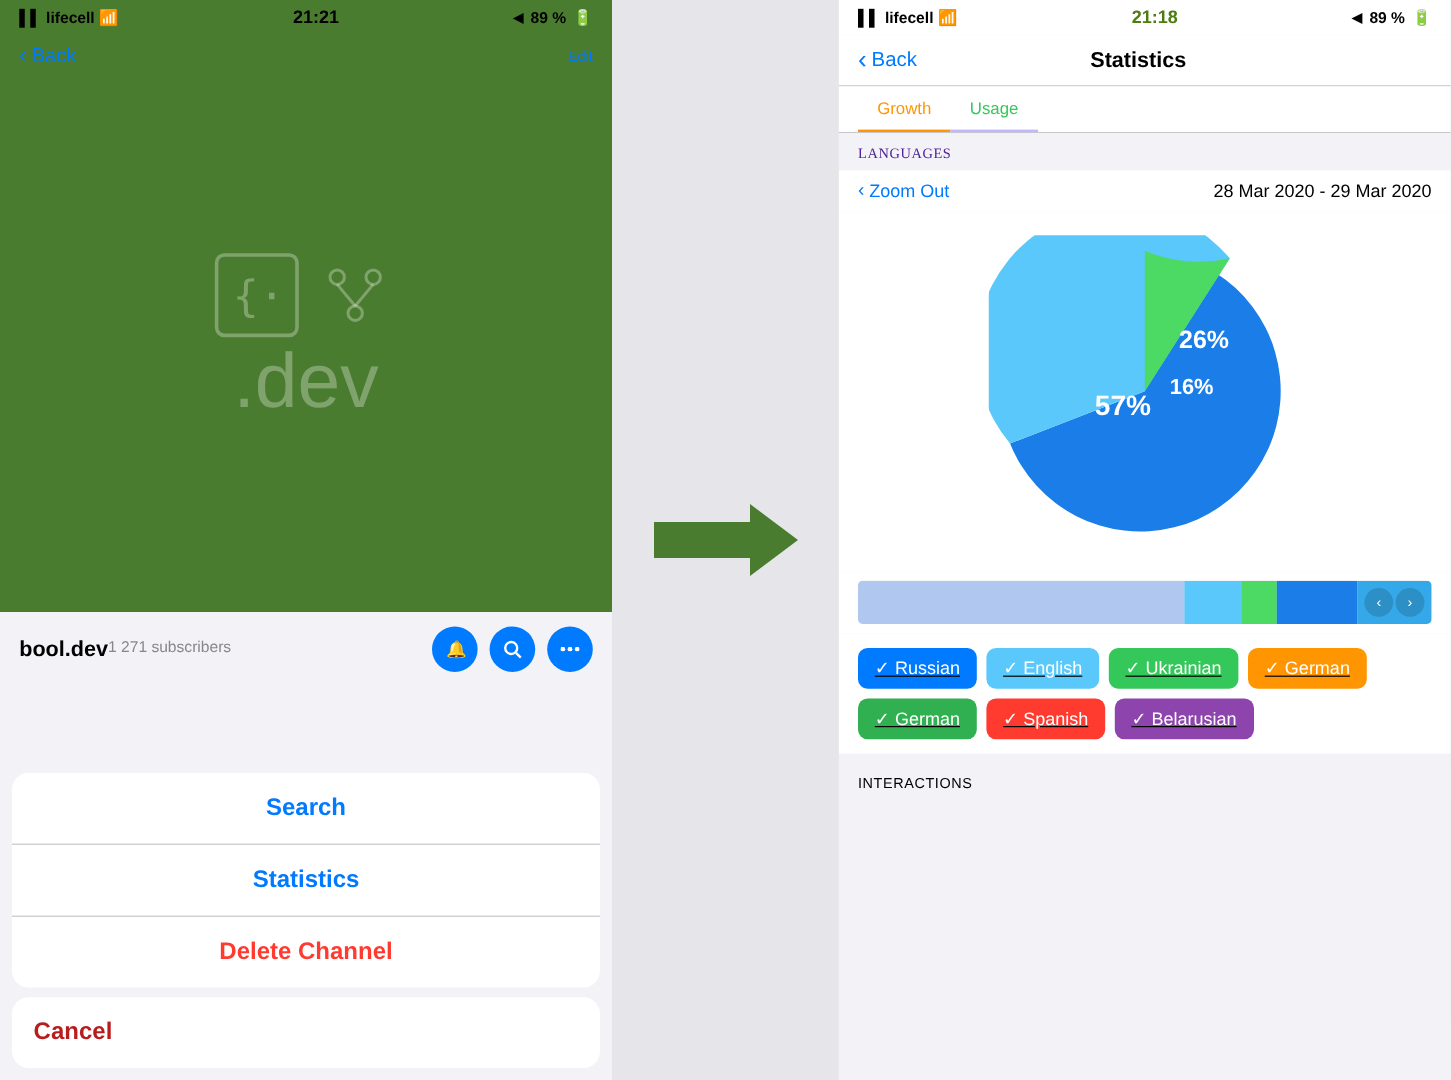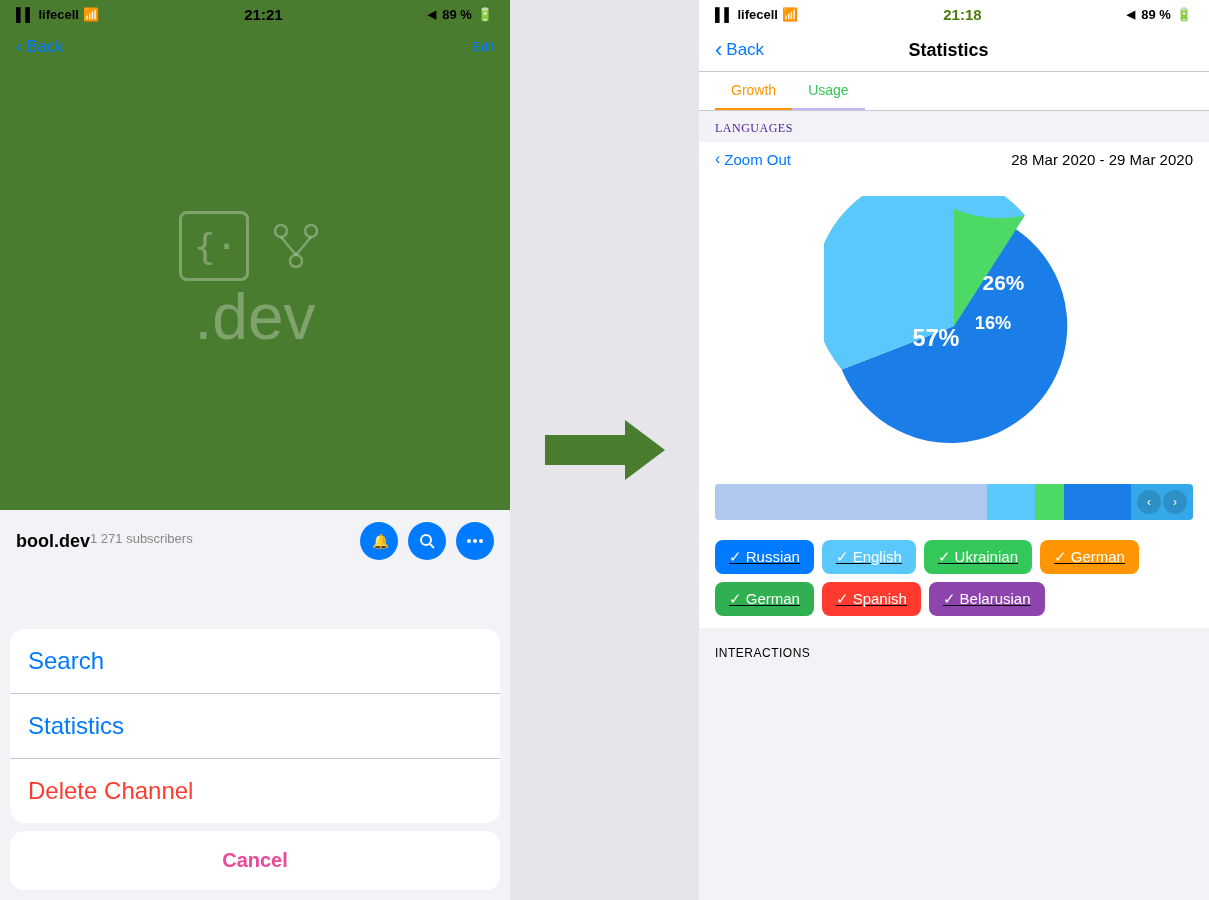--- a/index.html
+++ b/index.html
@@ -154,44 +154,46 @@
     }
     .action-sheet-group {
       background: white;
       border-radius: 14px;
       overflow: hidden;
       margin-bottom: 8px;
     }
     .action-sheet-item {
       display: flex;
       align-items: center;
+      justify-content: center;
       padding: 18px;
-      font-size: 24px;
+      font-size: 20px;
       cursor: pointer;
       border-bottom: 0.5px solid #c7c7cc;
+      font-weight: bold;
     }
     .action-sheet-item:last-child {
       border-bottom: none;
     }
     .action-sheet-blue {
       color: #007aff;
     }
     .action-sheet-red {
       color: #ff3b30;
     }
     .action-sheet-cancel {
       background: white;
       border-radius: 14px;
       display: flex;
       align-items: center;
-      justify-content: center;
+      justify-content: flex-start;
       padding: 18px;
       font-size: 20px;
       font-weight: 600;
-      color: #ec4899;
+      color: #b91c1c;
       cursor: pointer;
     }
 
     
     .arrow-area {
       width: 189px;
       display: flex;
       align-items: center;
       justify-content: center;
       flex-shrink: 0;

